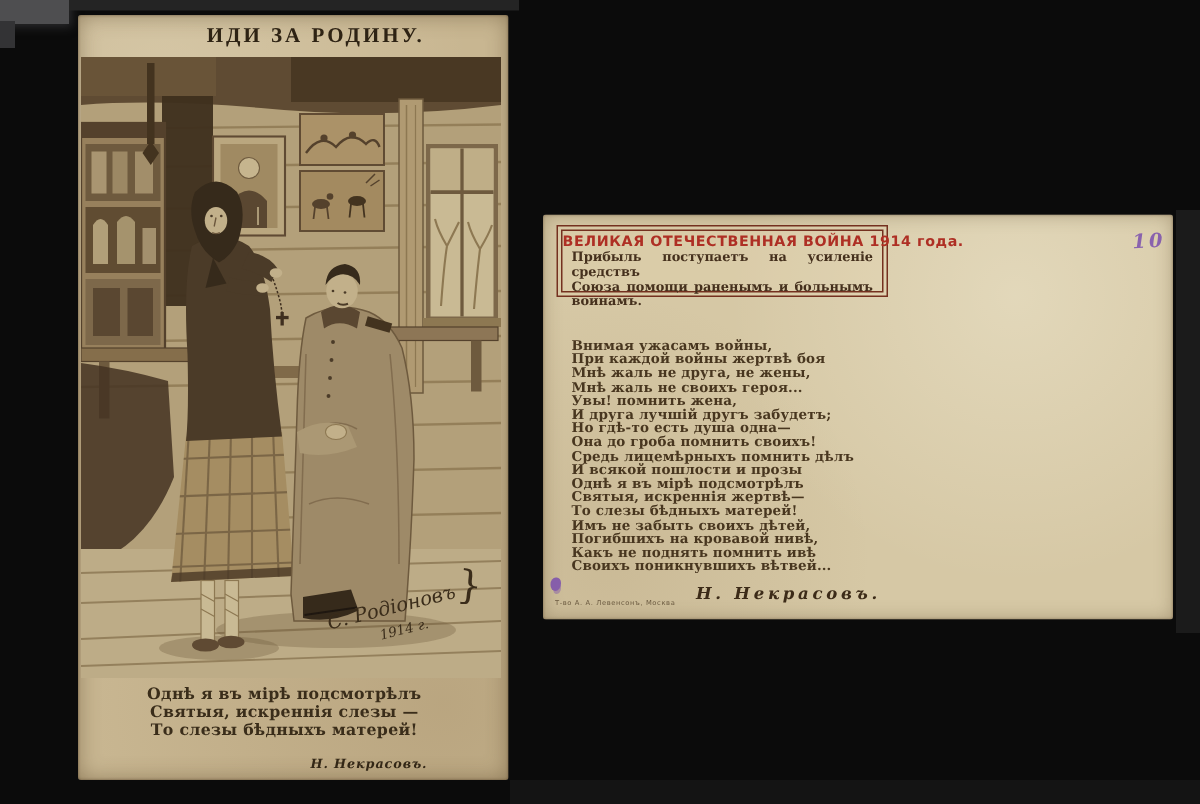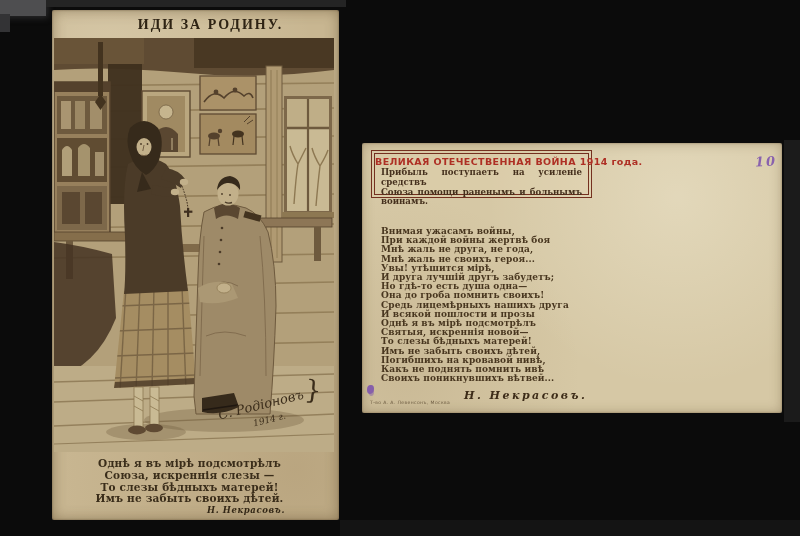--- a/index.html
+++ b/index.html
@@ -229,49 +229,48 @@
 
       <g transform="rotate(-14 212 372)">
         <text x="164" y="372" font-size="13" font-style="italic" fill="#3a2c1a" font-family="DejaVu Serif, Liberation Serif, serif">С. Родіоновъ</text>
         <text x="196" y="387" font-size="9" font-style="italic" fill="#3a2c1a" font-family="DejaVu Serif, Liberation Serif, serif">1914 г.</text>
       </g>
       <text x="250" y="362" font-size="26" fill="#3a2c1a" transform="rotate(6 250 362)" font-family="DejaVu Serif, Liberation Serif, serif">}</text>
     </svg>
 
     <div class="caption">
         <div class="caption-line">Однѣ я въ мірѣ подсмотрѣлъ</div>
-        <div class="caption-line">Союза, искреннія слезы —</div>
+        <div class="caption-line">Святыя, искреннія слезы —</div>
         <div class="caption-line">То слезы бѣдныхъ матерей!</div>
-        <div class="caption-line">Имъ не забыть своихъ дѣтей.</div>
       </div>
     <div class="caption-author">Н. Некрасовъ.</div>
   </div>
 
   <div class="card card-right">
     <div class="header-box">
       <div class="header-title">ВЕЛИКАЯ ОТЕЧЕСТВЕННАЯ ВОЙНА 1914 года.</div>
       <div class="header-lines">
           <div class="header-line">Прибыль поступаетъ на усиленіе средствъ</div>
           <div class="header-line">Союза помощи раненымъ и больнымъ воинамъ.</div>
         </div>
     </div>
     <div class="hand-number">10</div>
     <div class="poem">
         <div class="poem-line">Внимая ужасамъ войны,</div>
         <div class="poem-line">При каждой войны жертвѣ боя</div>
-        <div class="poem-line">Мнѣ жаль не друга, не года,</div>
+        <div class="poem-line">Мнѣ жаль не друга, не жены,</div>
         <div class="poem-line">Мнѣ жаль не своихъ героя...</div>
-        <div class="poem-line">Увы! утѣшится мірѣ,</div>
+        <div class="poem-line">Увы! помнить жена,</div>
         <div class="poem-line">И друга лучшій другъ забудетъ;</div>
         <div class="poem-line">Но гдѣ-то есть душа одна—</div>
         <div class="poem-line">Она до гроба помнить своихъ!</div>
-        <div class="poem-line">Средь лицемѣрныхъ нашихъ друга</div>
+        <div class="poem-line">Средь лицемѣрныхъ помнить дѣлъ</div>
         <div class="poem-line">И всякой пошлости и прозы</div>
         <div class="poem-line">Однѣ я въ мірѣ подсмотрѣлъ</div>
-        <div class="poem-line">Святыя, искреннія новой—</div>
+        <div class="poem-line">Святыя, искреннія жертвѣ—</div>
         <div class="poem-line">То слезы бѣдныхъ матерей!</div>
         <div class="poem-line">Имъ не забыть своихъ дѣтей,</div>
         <div class="poem-line">Погибшихъ на кровавой нивѣ,</div>
         <div class="poem-line">Какъ не поднять помнить ивѣ</div>
         <div class="poem-line">Своихъ поникнувшихъ вѣтвей...</div>
       </div>
     <div class="poem-author">Н. Некрасовъ.</div>
     <div class="stamp-dot"></div>
     <div class="printer-mark">Т-во А. А. Левенсонъ, Москва</div>
   </div>

